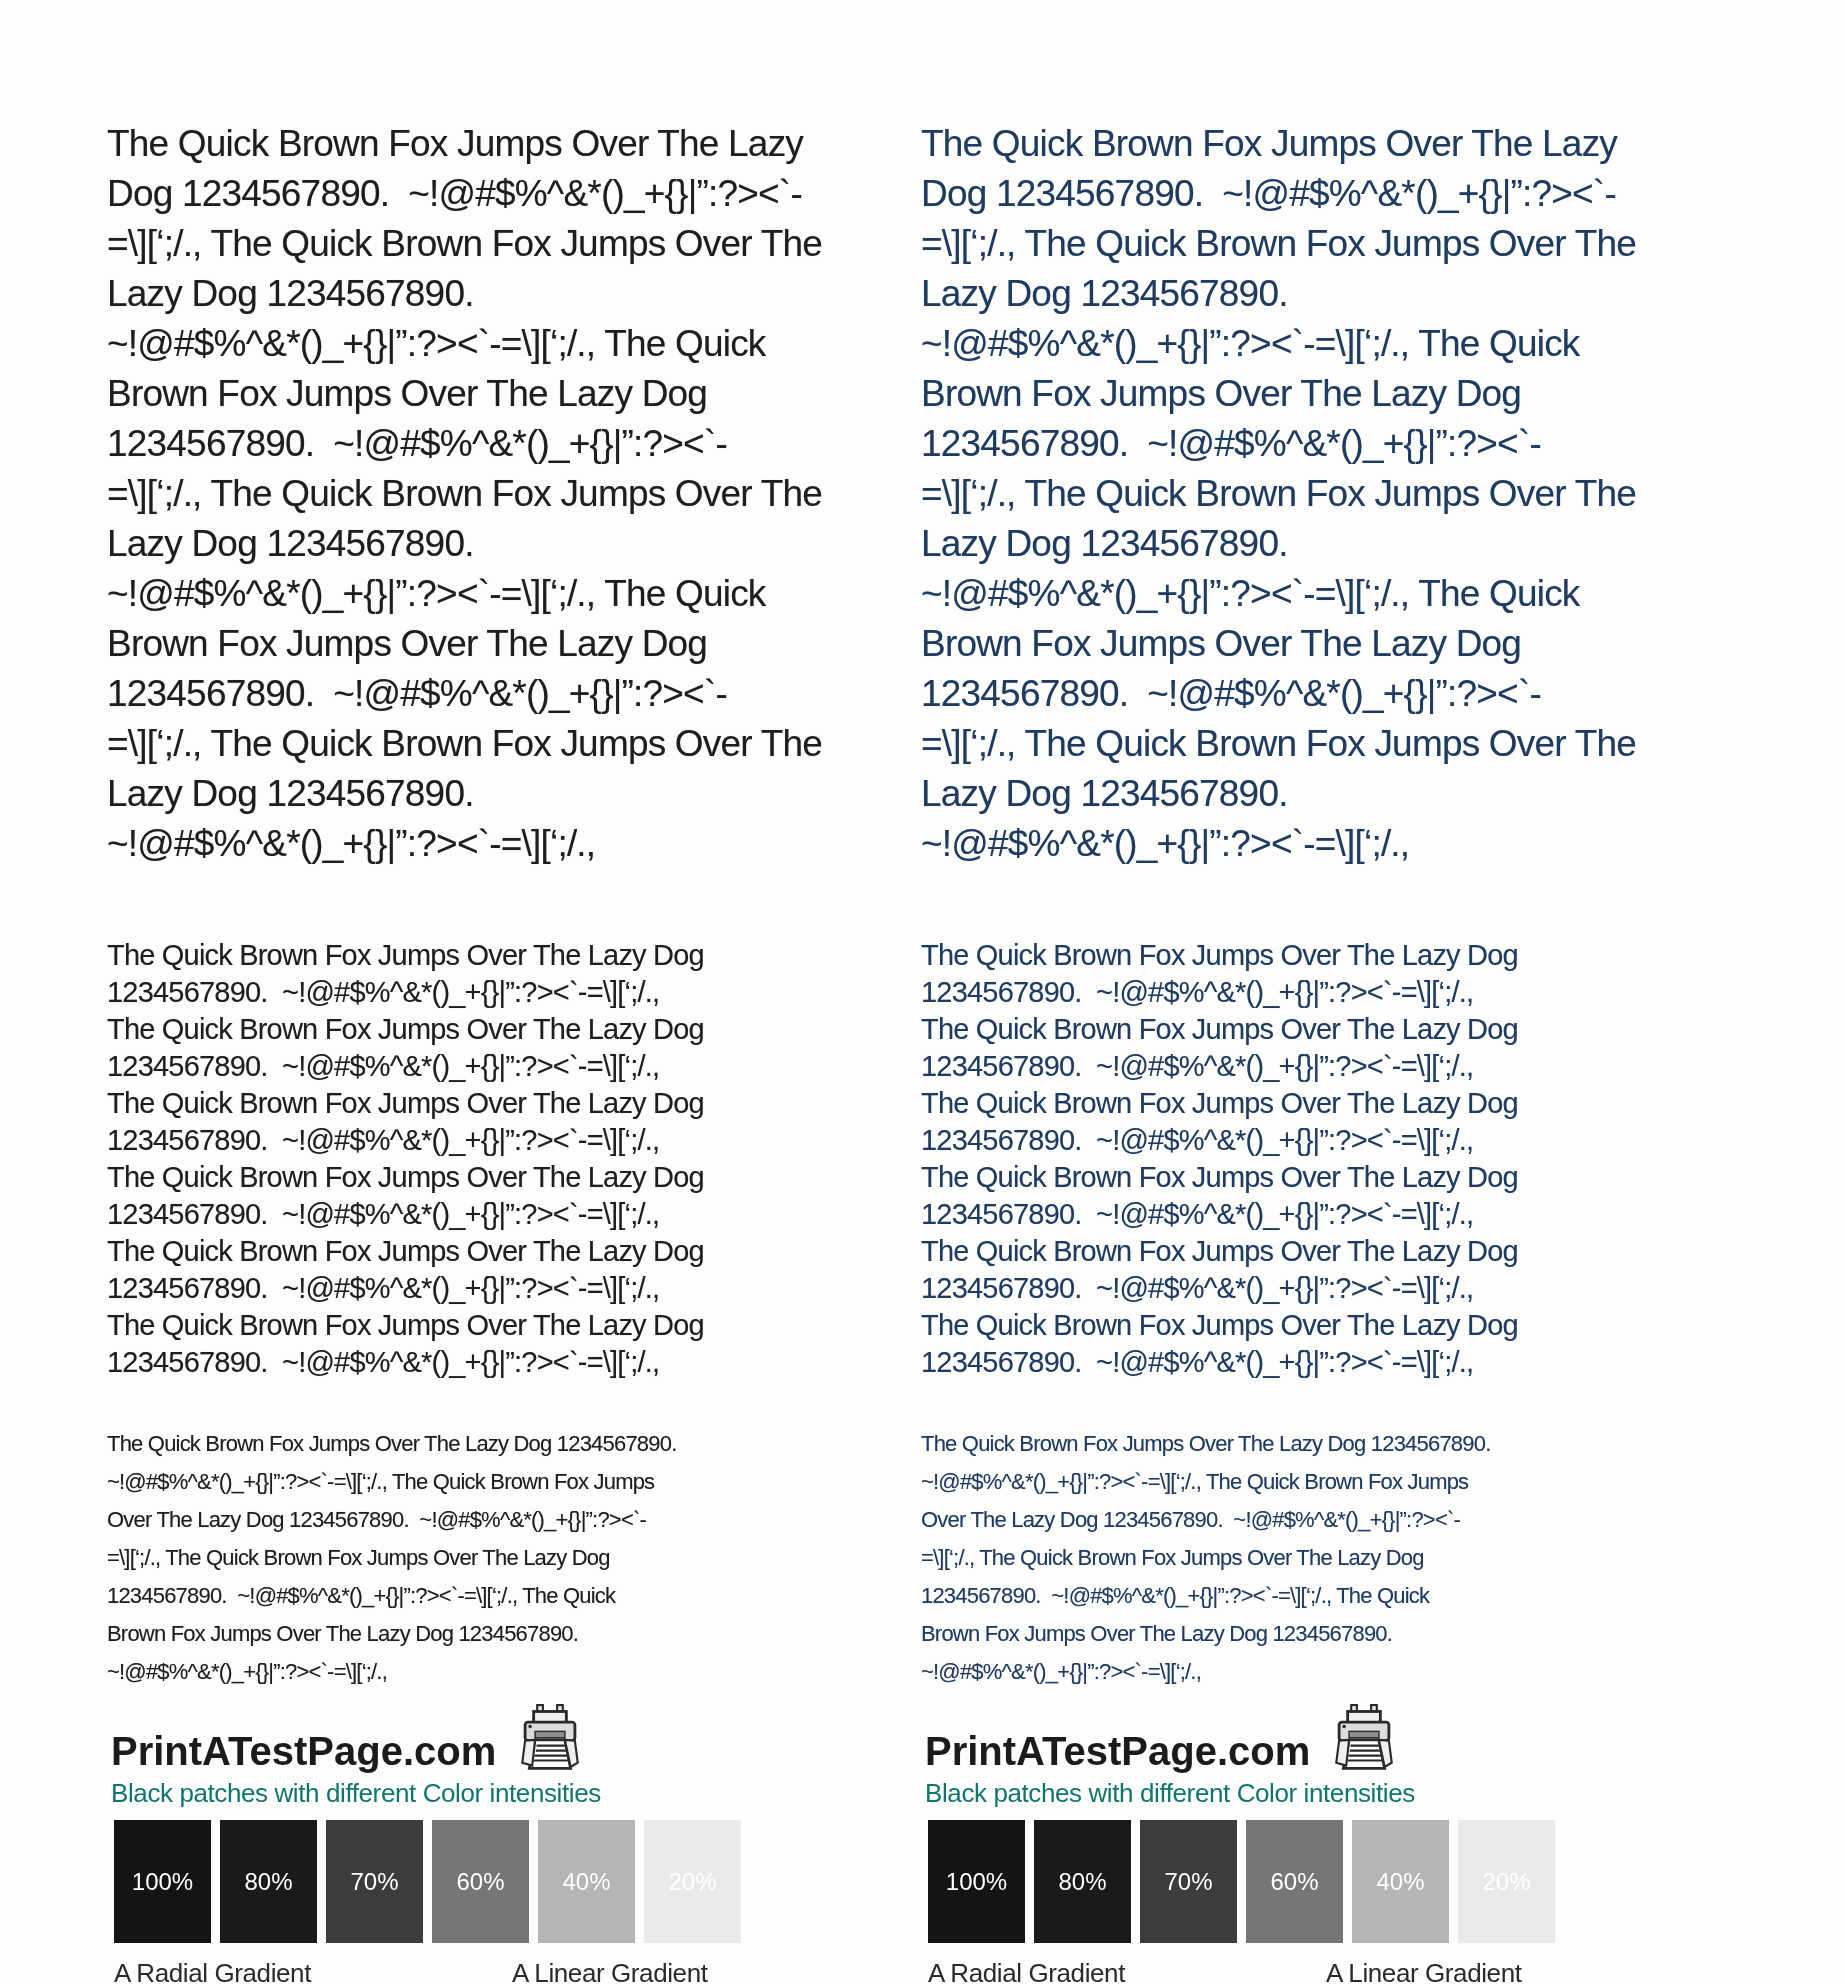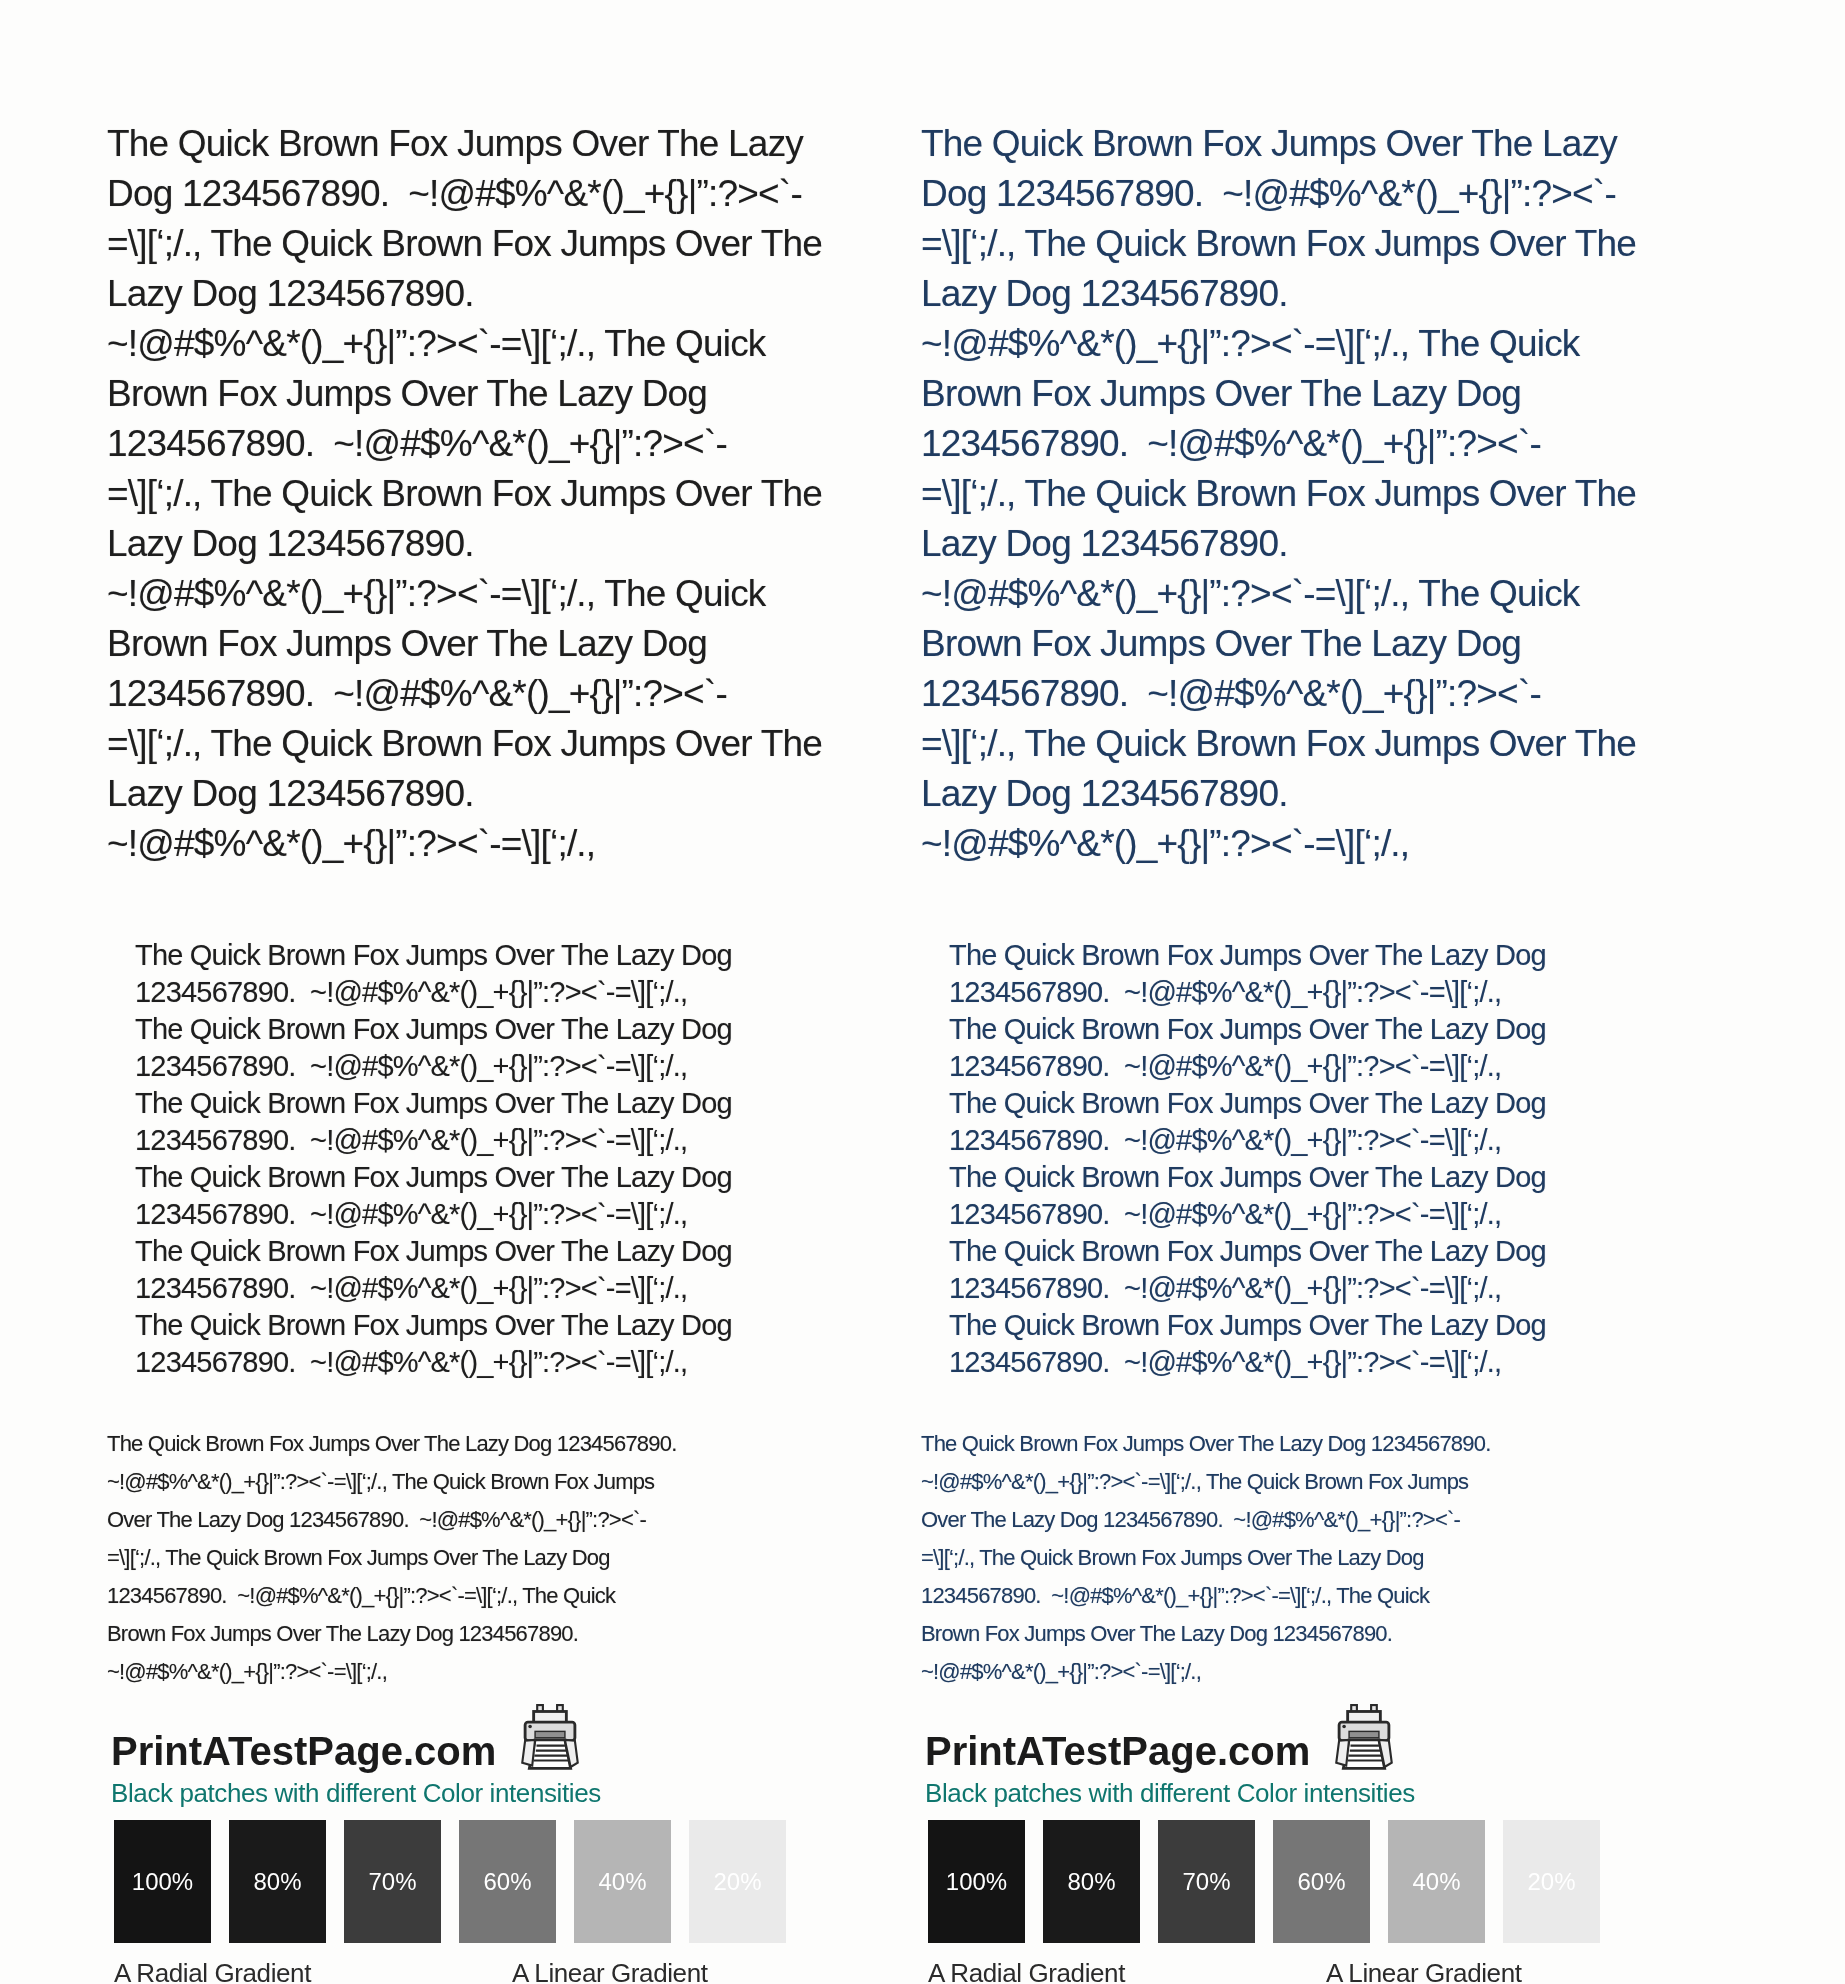--- a/index.html
+++ b/index.html
@@ -8,31 +8,31 @@
   .col{position:absolute;top:0;width:715px;height:2773px;}
   .col.left{left:99px;}
   .col.right{left:913px;}
 
   
   .fox{position:absolute;left:8px;color:var(--text-main,#1e1e1e);letter-spacing:-0.8px;
        text-shadow:0 0 0.8px rgba(20,20,20,.35);}
   .col.right .fox{color:var(--fox-right,#1f3b60);text-shadow:0 0 0.8px rgba(25,55,95,.35);}
   .fox .tline{white-space:pre;}
   .b1{top:119px;font-size:37px;line-height:50px;}
-  .b2{top:937px;font-size:29px;line-height:37px;margin-left:28px;}
+  .b2{top:937px;font-size:29px;line-height:37px;}
   .b3{top:1425px;font-size:22px;line-height:38px;}
 
   
   .brand{position:absolute;top:1707px;left:12px;display:flex;align-items:flex-end;}
   .brand-text{font-size:40px;font-weight:600;letter-spacing:0px;color:#1b1b1b;line-height:1.25;}
   .printer{width:64px;height:75px;margin-left:22px;margin-top:-6px;}
 
   .ptitle{position:absolute;top:1778px;left:12px;font-size:26px;color:#0f766e;letter-spacing:-0.4px;}
 
-  .prow{position:absolute;top:1820px;left:15px;display:flex;gap:18px;}
+  .prow{position:absolute;top:1820px;left:15px;display:flex;gap:9px;}
   .patch{width:97px;height:123px;display:flex;align-items:center;justify-content:center;}
   .patch span{color:var(--patch-label,#ffffff);font-size:24px;letter-spacing:0;}
 
   .glabel{position:absolute;top:1958px;font-size:26px;color:#2b2b2b;letter-spacing:-0.4px;}
   .rlabel{left:15px;}
   .llabel{left:413px;}
 </style>
 </head>
 <body>
 

